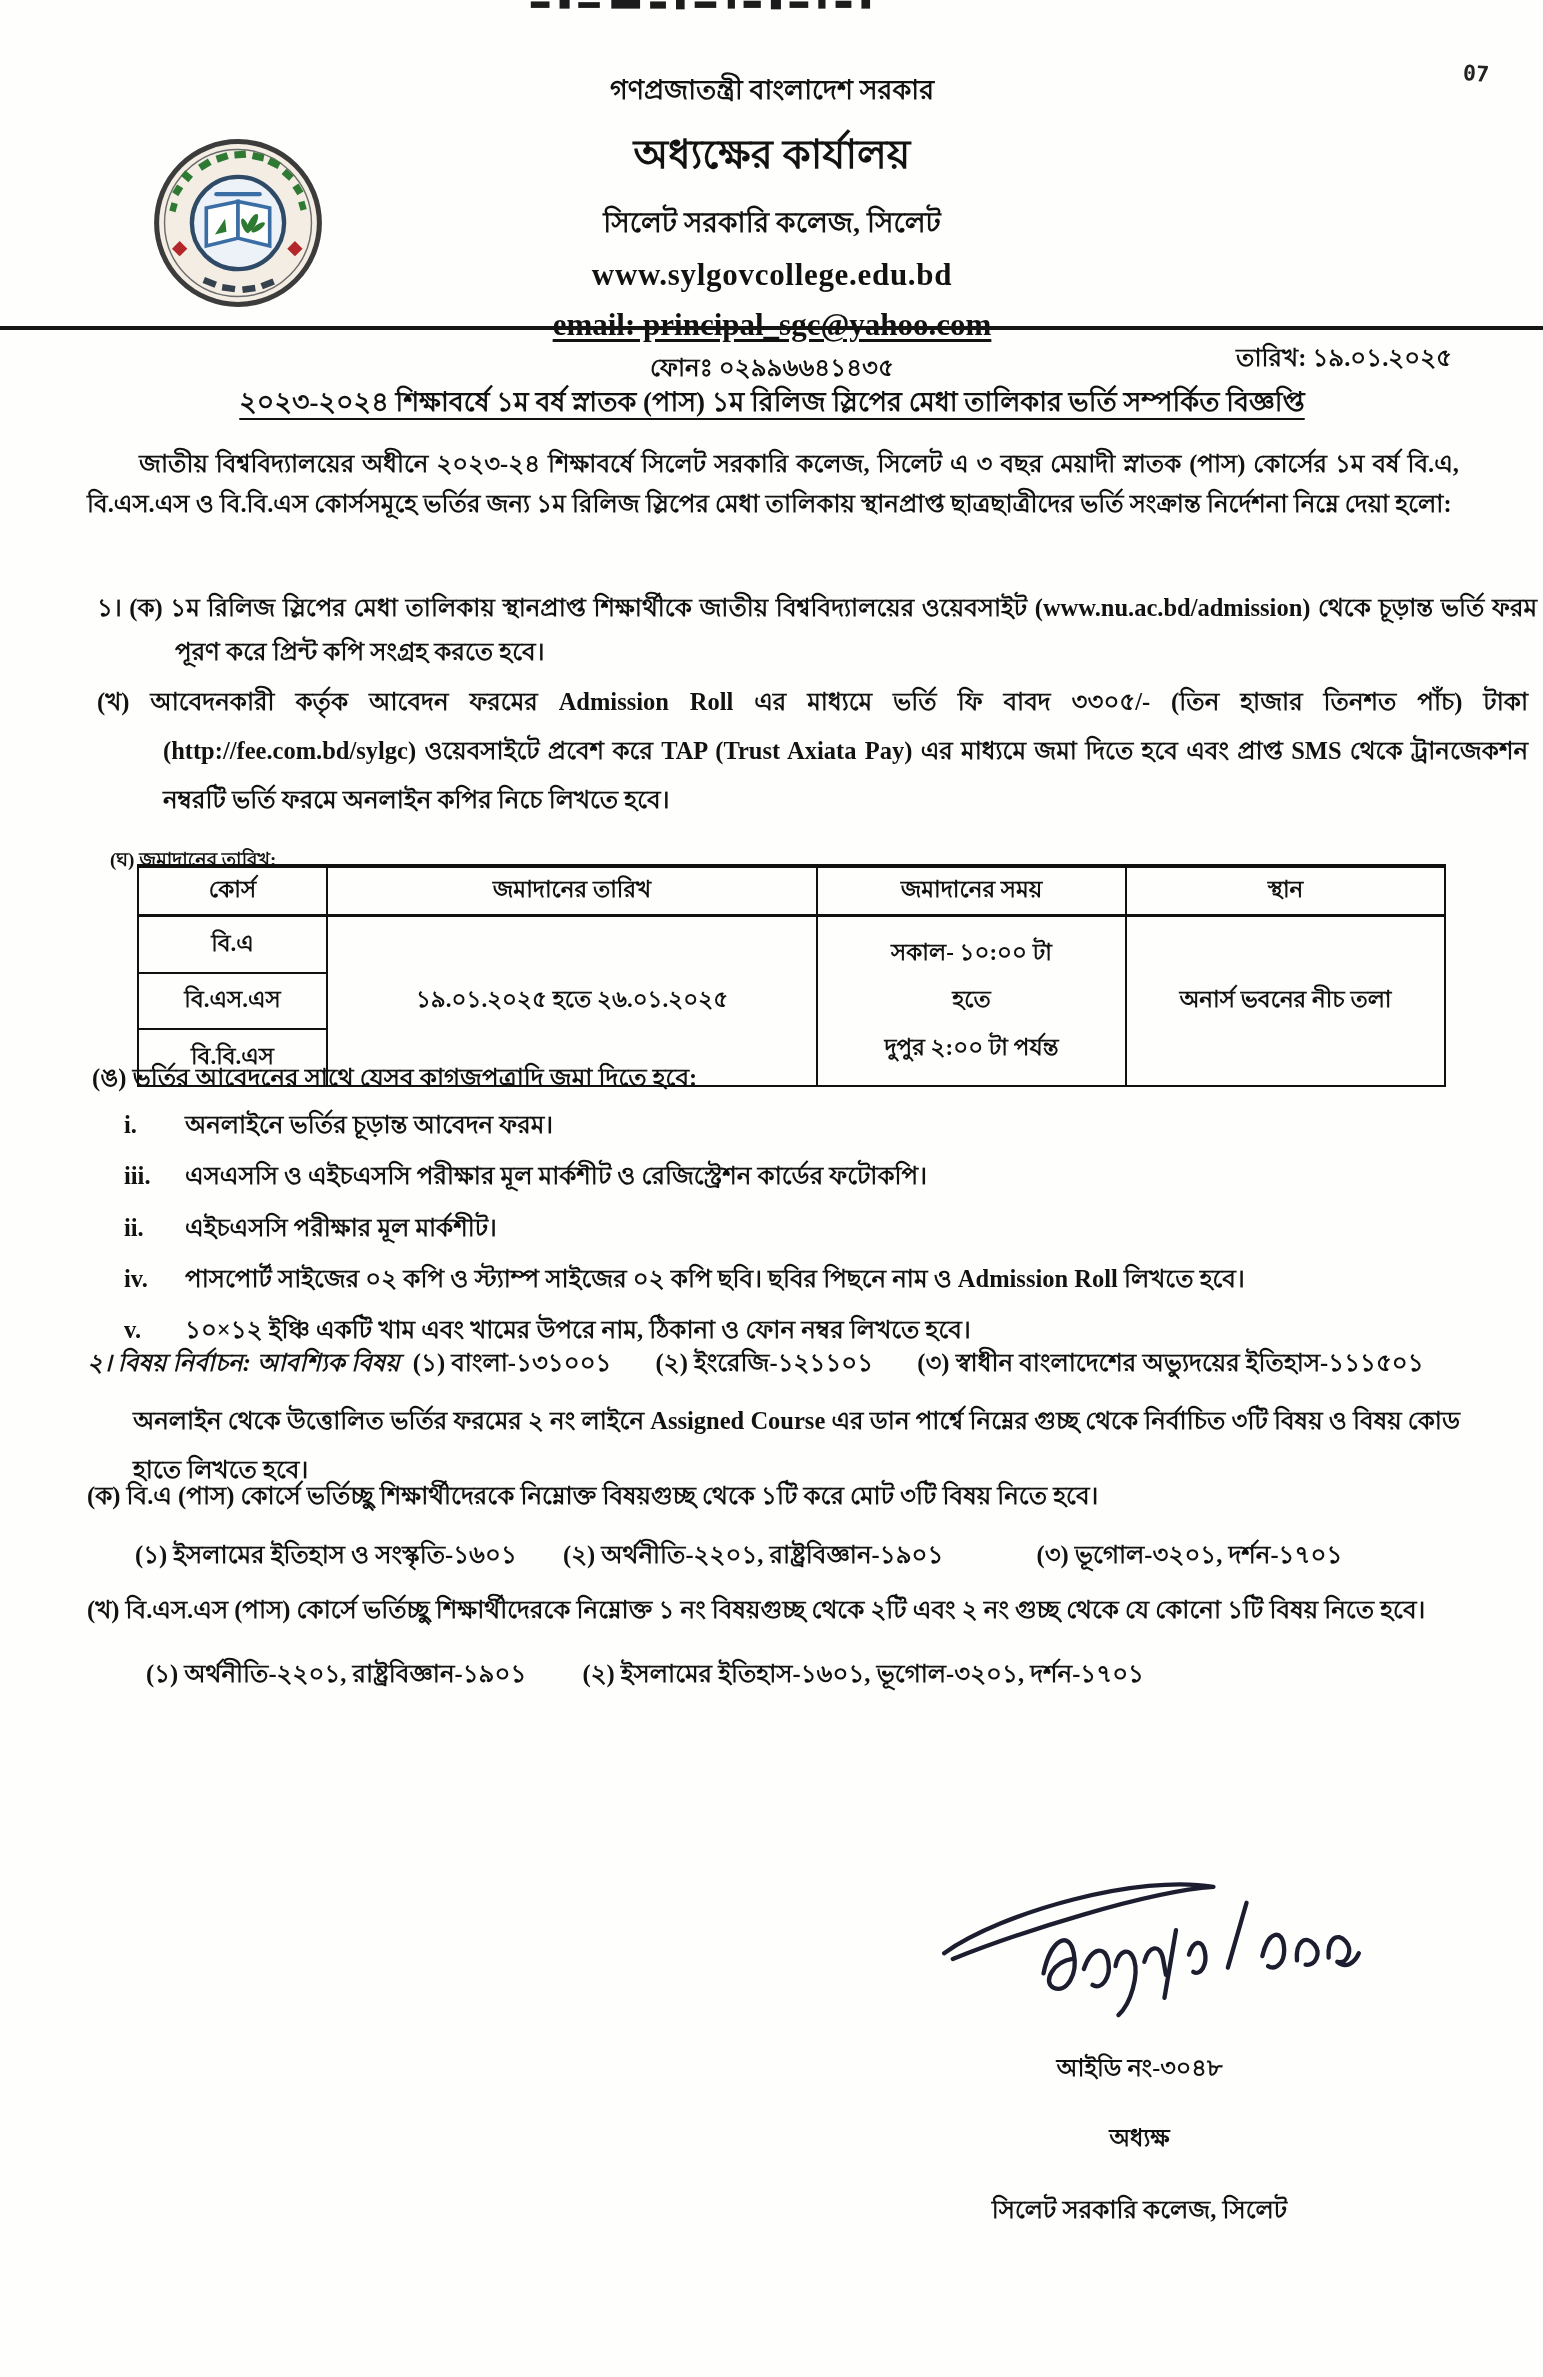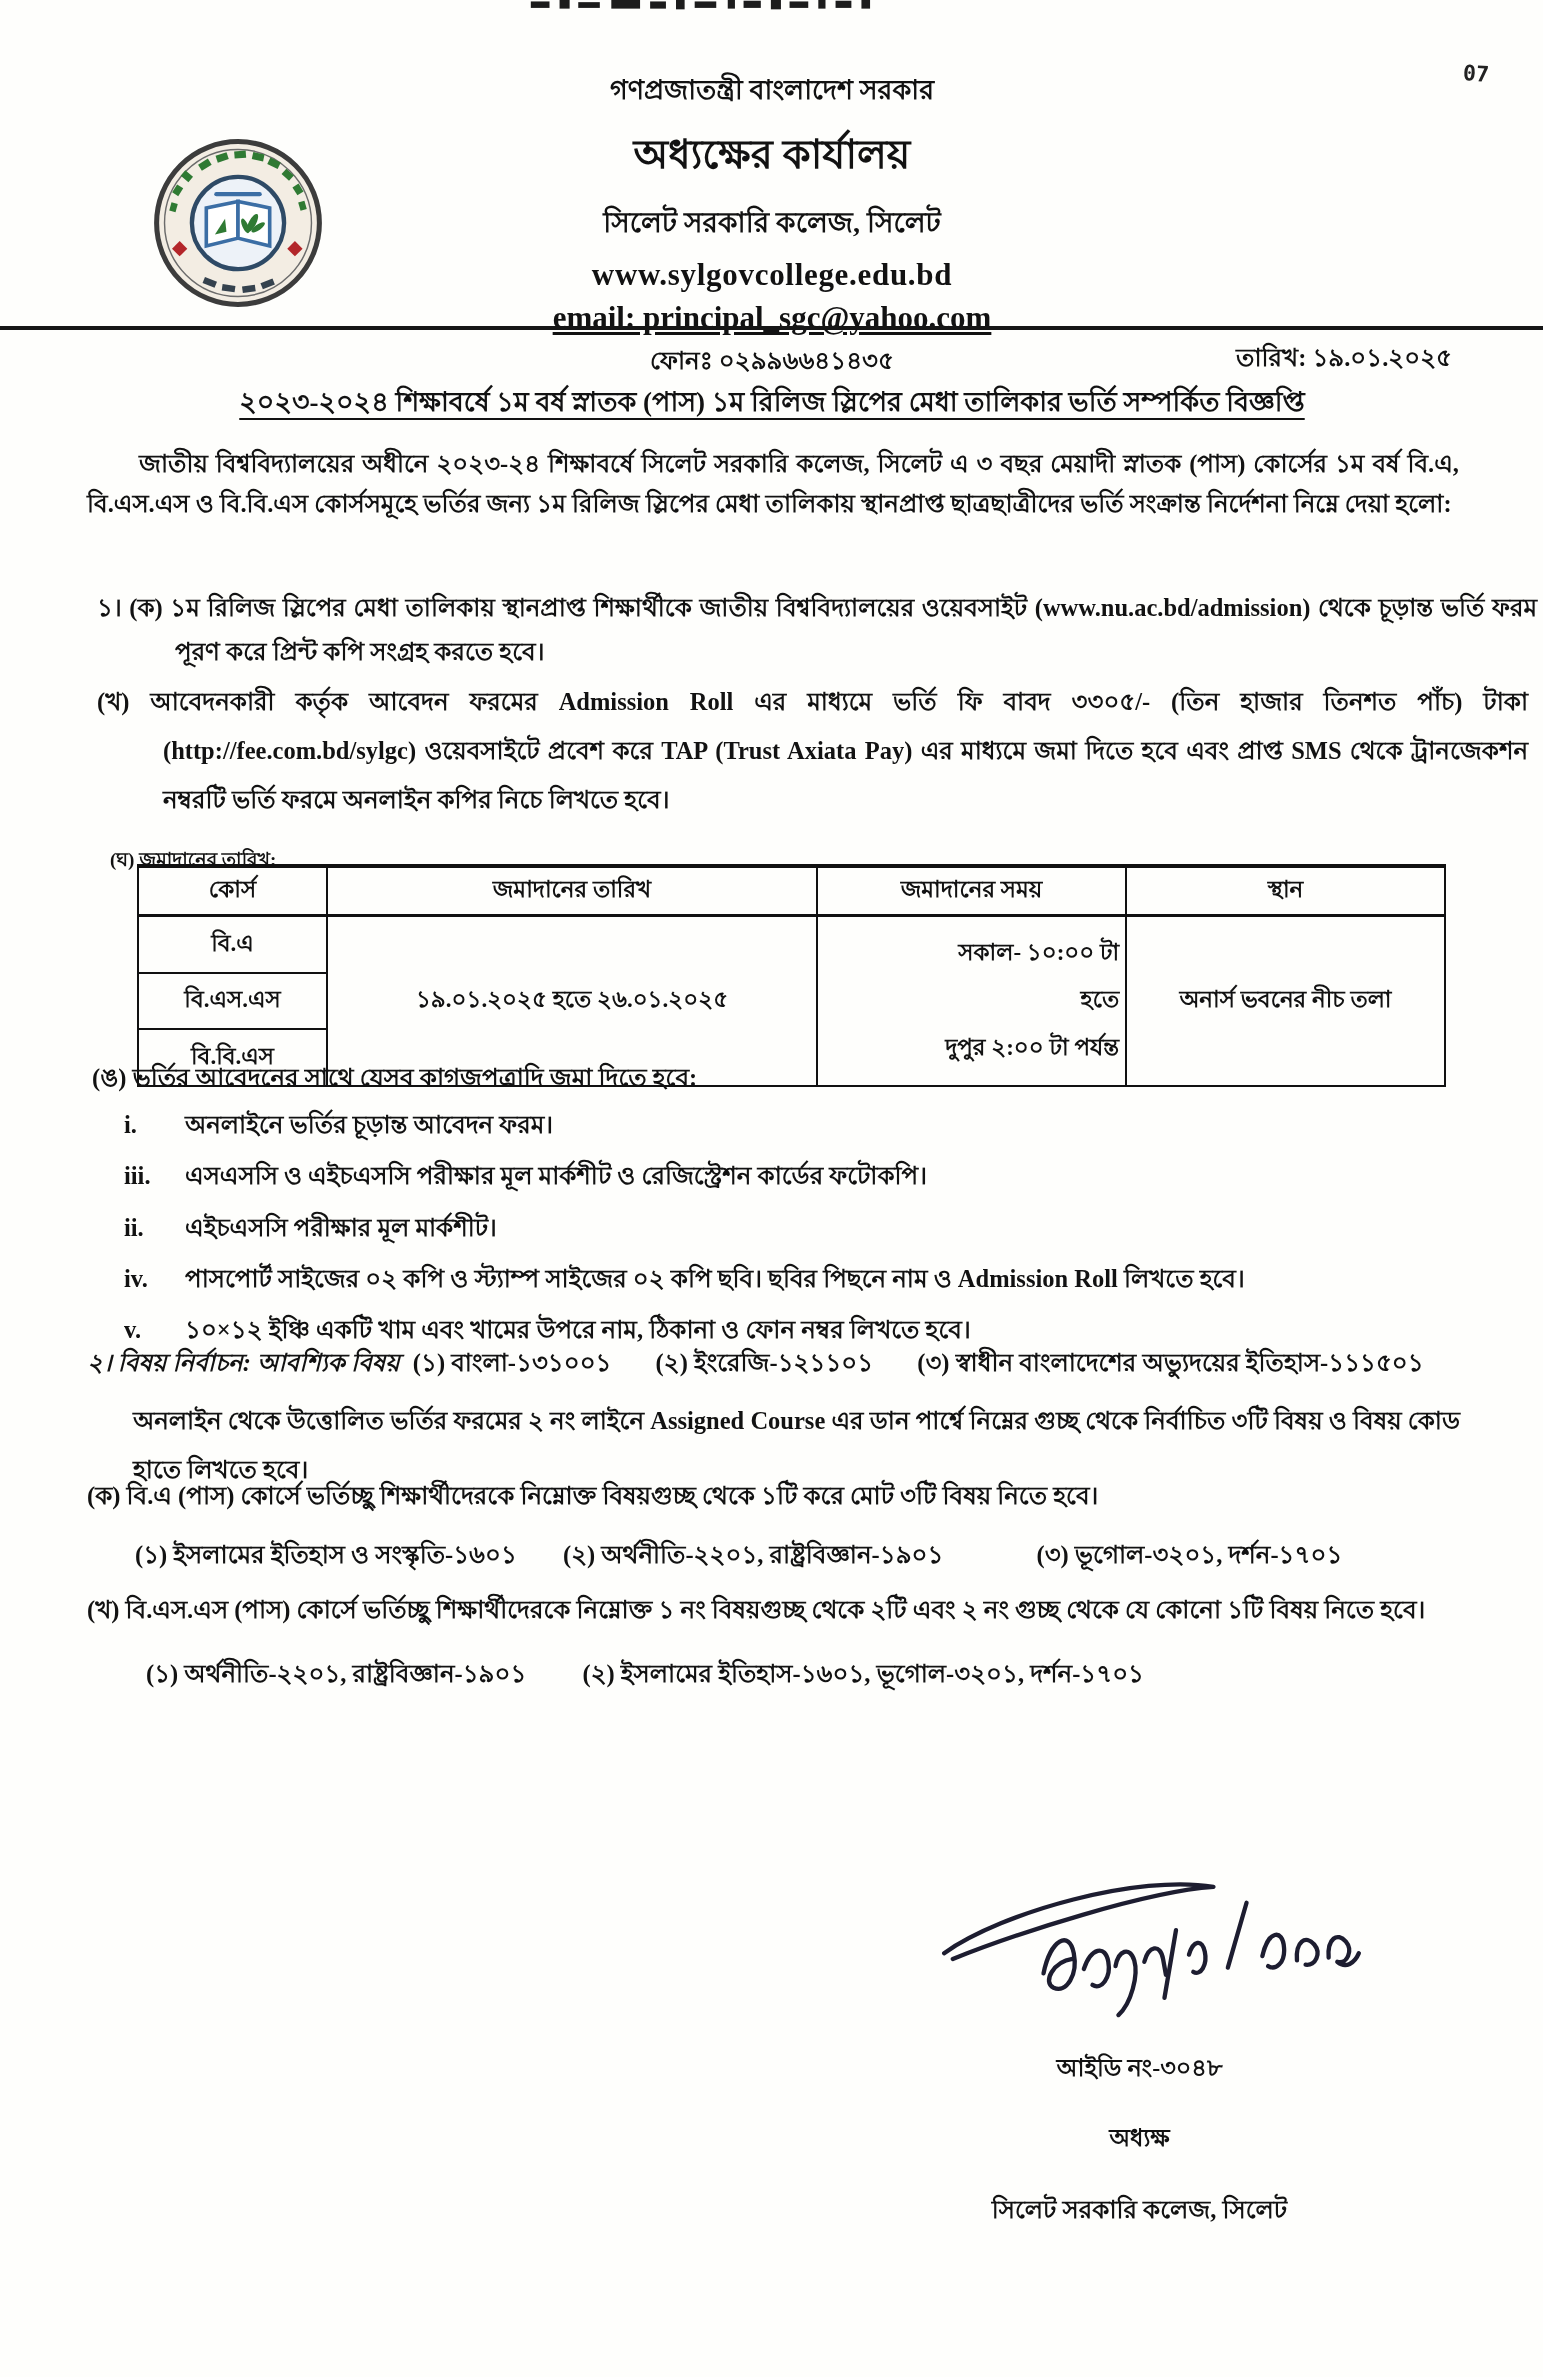--- a/index.html
+++ b/index.html
@@ -17,40 +17,40 @@
   .crop-remnant{left:527px;top:0;width:390px;height:11.5px;}
   .page-num{left:1463px;top:61px;font-size:21.6px;font-weight:700;
     font-family:"DejaVu Sans Mono",monospace;transform:rotate(4deg);color:#222;}
   
   .seal{left:153px;top:138px;width:170px;height:170px;}
   .letterhead{left:50%;top:69px;transform:translateX(-50%);text-align:center;white-space:nowrap;}
   .lh-govt{font-size:27px;font-weight:700;}
   .lh-office{font-size:40px;font-weight:700;margin-top:8.7px;}
   .lh-college{font-size:28px;font-weight:700;margin-top:11.5px;}
   .lh-web{font-size:31px;font-weight:700;margin-top:8.7px;letter-spacing:0.7px;}
-  .lh-email{font-size:31px;font-weight:700;margin-top:7px;text-decoration:underline;text-underline-offset:4.3px;}
+  .lh-email{font-size:31px;font-weight:700;margin-top:14px;text-decoration:underline;text-underline-offset:4.3px;}
   .lh-phone{font-size:24.5px;font-weight:700;margin-top:5.8px;}
   .head-rule{left:0;top:326px;width:1544px;height:3.6px;background:#161616;}
   .date-line{top:339px;right:92px;font-size:24.5px;font-weight:700;}
   
   .notice-title{left:0;top:381px;width:1544px;text-align:center;
     font-size:27px;font-weight:700;text-decoration:underline;text-underline-offset:6.5px;}
   
   .btxt{font-size:24.5px;font-weight:700;line-height:1.62;text-align:justify;}
   .intro{left:87px;top:444px;width:1372px;text-indent:52px;}
   .item-1ka{left:97px;top:586px;width:1362px;padding-left:78px;text-indent:-78px;line-height:1.78;}
   .item-kha{left:97px;top:677px;width:1365px;padding-left:66px;text-indent:-66px;line-height:2.0;}
   .label-gha{left:110px;top:822px;font-size:19px;font-weight:700;margin-top:23px;}
   
   .sched-table{left:137px;top:864px;width:1307px;border-collapse:collapse;table-layout:fixed;
     font-size:23px;font-weight:700;text-align:center;}
   .sched-table th,.sched-table td{border:2.2px solid #111;vertical-align:middle;padding:2.9px 5.8px;}
   .sched-table thead th{height:40px;border-top:4.3px solid #111;border-bottom:3.6px solid #111;}
   .sched-table tbody td{height:49px;}
-  .time-cell div{margin:8.7px 0;text-align:right;}
+  .time-cell div{margin:8.7px 0;}
   
   .label-uma{left:92px;top:1059px;font-size:24.5px;font-weight:700;}
   .docs{left:124px;top:1109px;width:1339px;}
   .doc-row{display:flex;font-size:24.5px;font-weight:700;margin-bottom:19.5px;line-height:1.3;}
   .doc-num{width:61px;flex:0 0 61px;}
   
   .sec2{left:87px;top:1343px;width:1376px;}
   .sec2-line1 span{display:inline-block;}
   .sec2-cont{margin-left:46px;margin-top:13px;width:1327px;line-height:2.0;text-align:justify;}
   .gap-a{margin-right:7px;font-style:italic;} .gap-b{margin-right:38px;}

